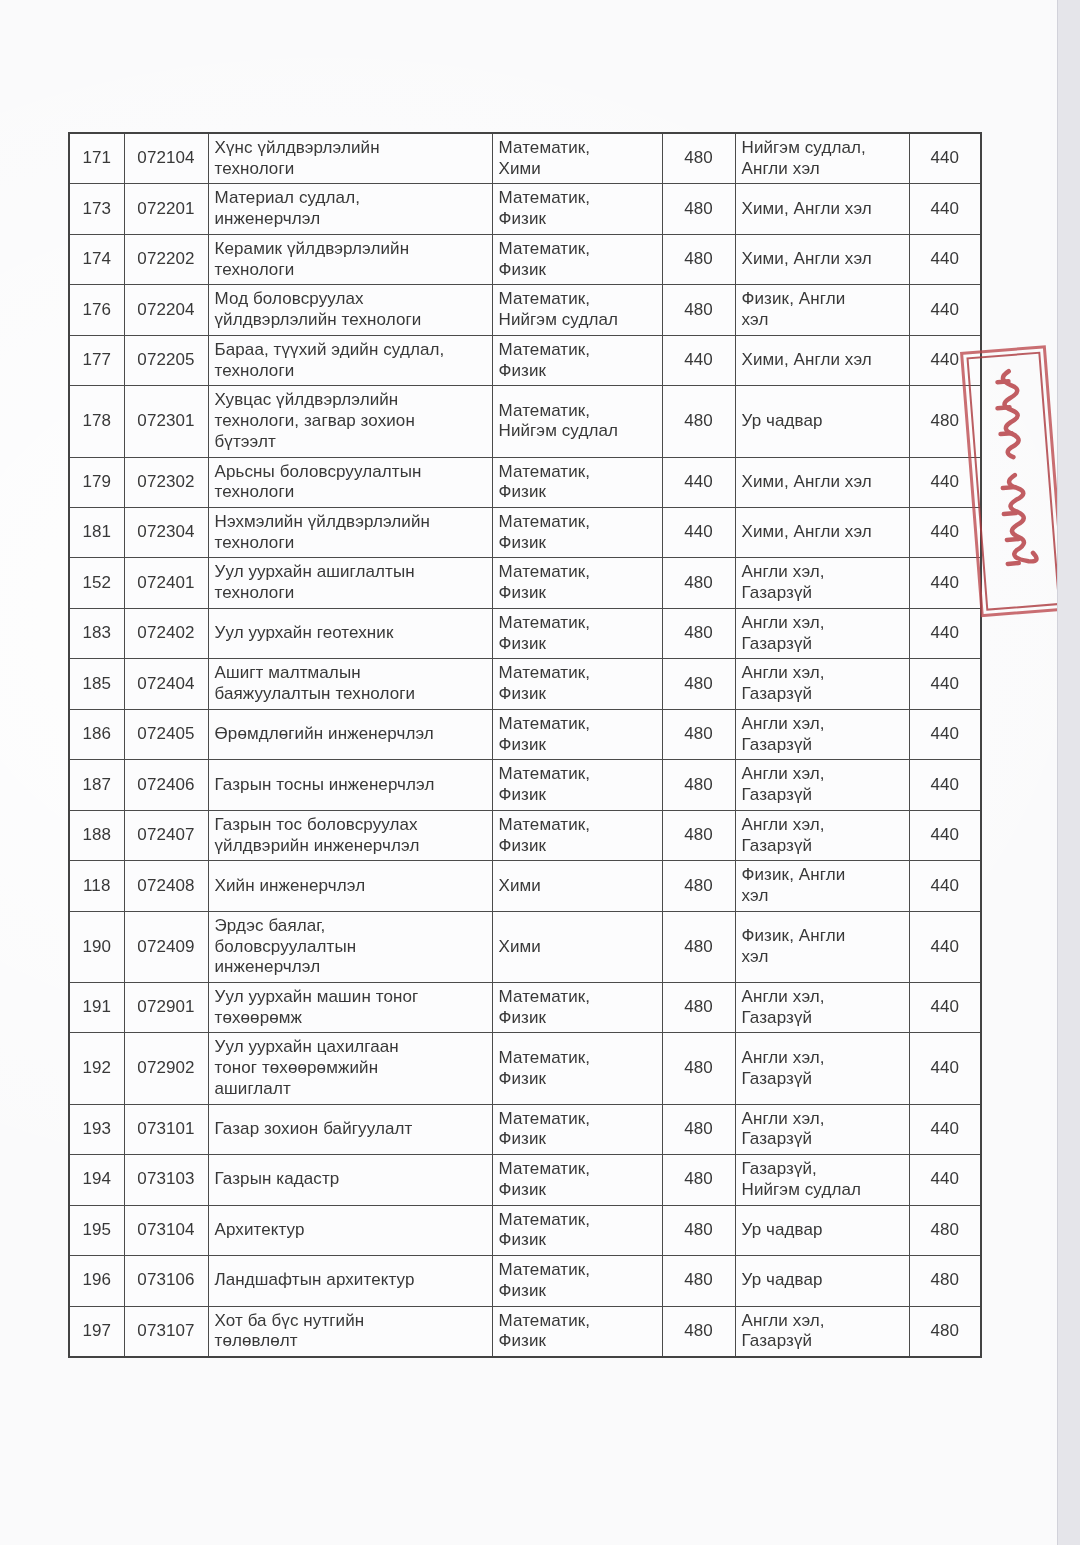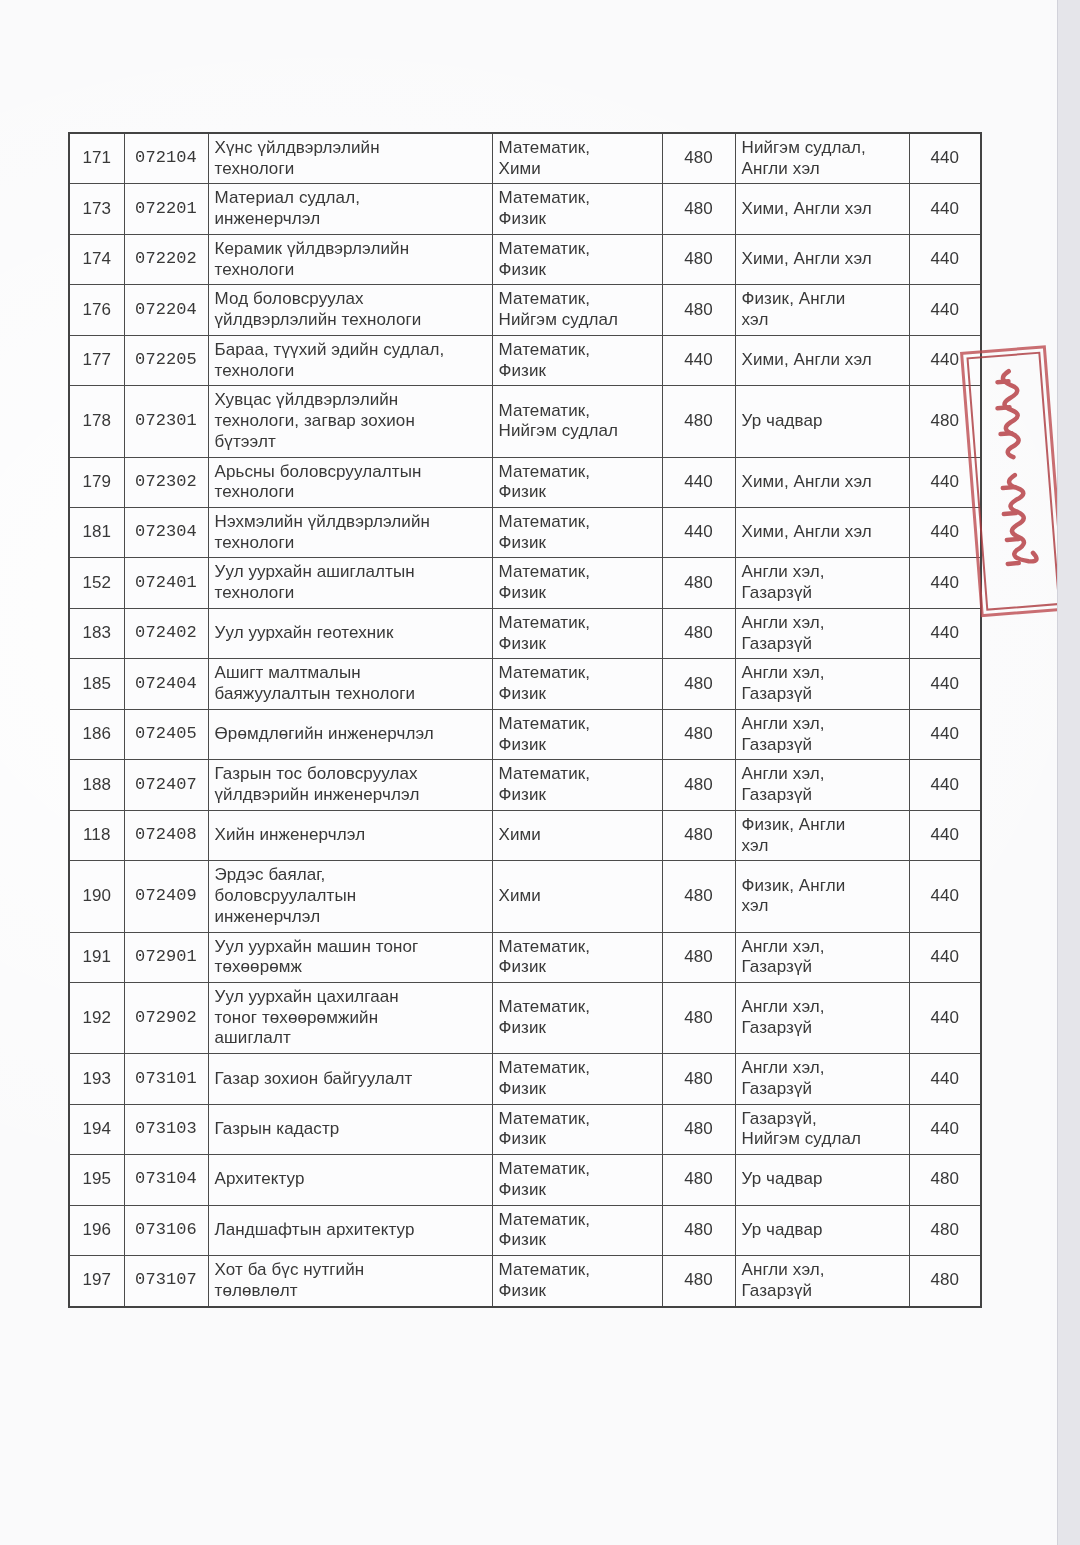--- a/index.html
+++ b/index.html
@@ -44,21 +44,21 @@
     border: 1.6px solid #4b4b4b;
     padding: 4px 6px;
     font-size: 17px;
     line-height: 1.22;
     color: #383838;
     vertical-align: middle;
     letter-spacing: 0.1px;
   }
   table.admission { border: 2.2px solid #434343; }
   td.c-no     { text-align: center; }
-  td.c-code   { text-align: center; font-family: Liberation Mono, monospace; }
+  td.c-code   { text-align: center; }
   td.c-name   { text-align: left; padding-left: 12px; white-space: pre-line; }
   td.c-sub    { text-align: left; padding-left: 10px; white-space: pre-line; }
   td.c-score  { text-align: center; }
 
   .stamp {
     position: absolute;
     left: 960px;
     top: 352px;
     width: 86px;
     height: 266px;
@@ -242,20 +242,31 @@
     <td class="c-code">072405</td>
     <td class="c-name">Өрөмдлөгийн инженерчлэл</td>
     <td class="c-sub">Математик,
 Физик</td>
     <td class="c-score">480</td>
     <td class="c-sub">Англи хэл,
 Газарзүй</td>
     <td class="c-score">440</td>
   </tr>
 
+  <tr>
+    <td class="c-no">187</td>
+    <td class="c-code">072406</td>
+    <td class="c-name">Газрын тосны инженерчлэл</td>
+    <td class="c-sub">Математик,
+Физик</td>
+    <td class="c-score">480</td>
+    <td class="c-sub">Англи хэл,
+Газарзүй</td>
+    <td class="c-score">440</td>
+  </tr>
 
   <tr>
     <td class="c-no">188</td>
     <td class="c-code">072407</td>
     <td class="c-name">Газрын тос боловсруулах
 үйлдвэрийн инженерчлэл</td>
     <td class="c-sub">Математик,
 Физик</td>
     <td class="c-score">480</td>
     <td class="c-sub">Англи хэл,

